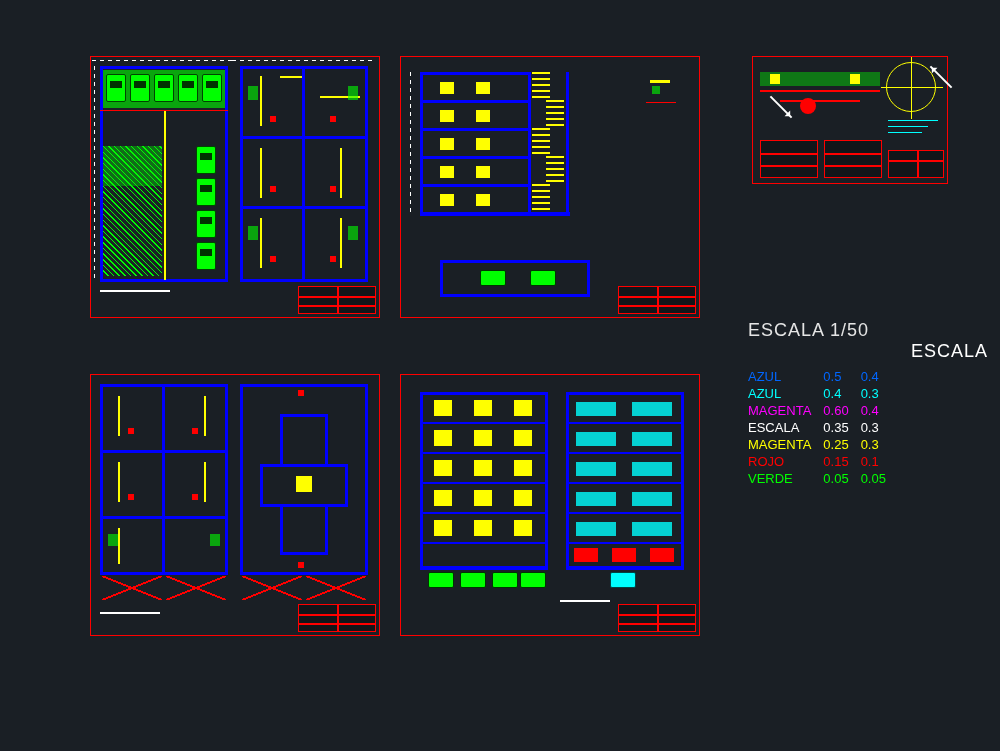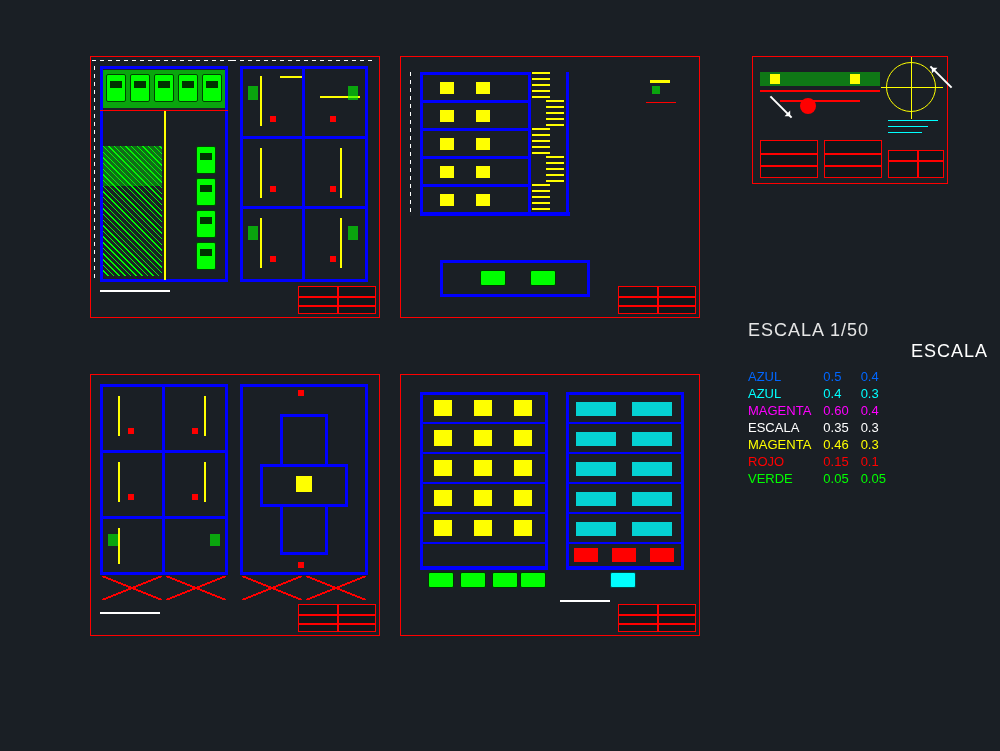--- a/index.html
+++ b/index.html
@@ -464,21 +464,21 @@
             <td class="c-magenta">0.60</td>
             <td class="c-magenta">0.4</td>
           </tr>
           <tr>
             <td class="c-blanco">ESCALA</td>
             <td class="c-blanco">0.35</td>
             <td class="c-blanco">0.3</td>
           </tr>
           <tr>
             <td class="c-amarillo">MAGENTA</td>
-            <td class="c-amarillo">0.46</td>
+            <td class="c-amarillo">0.25</td>
             <td class="c-amarillo">0.3</td>
           </tr>
           <tr>
             <td class="c-rojo">ROJO</td>
             <td class="c-rojo">0.15</td>
             <td class="c-rojo">0.1</td>
           </tr>
           <tr>
             <td class="c-verde">VERDE</td>
             <td class="c-verde">0.05</td>

